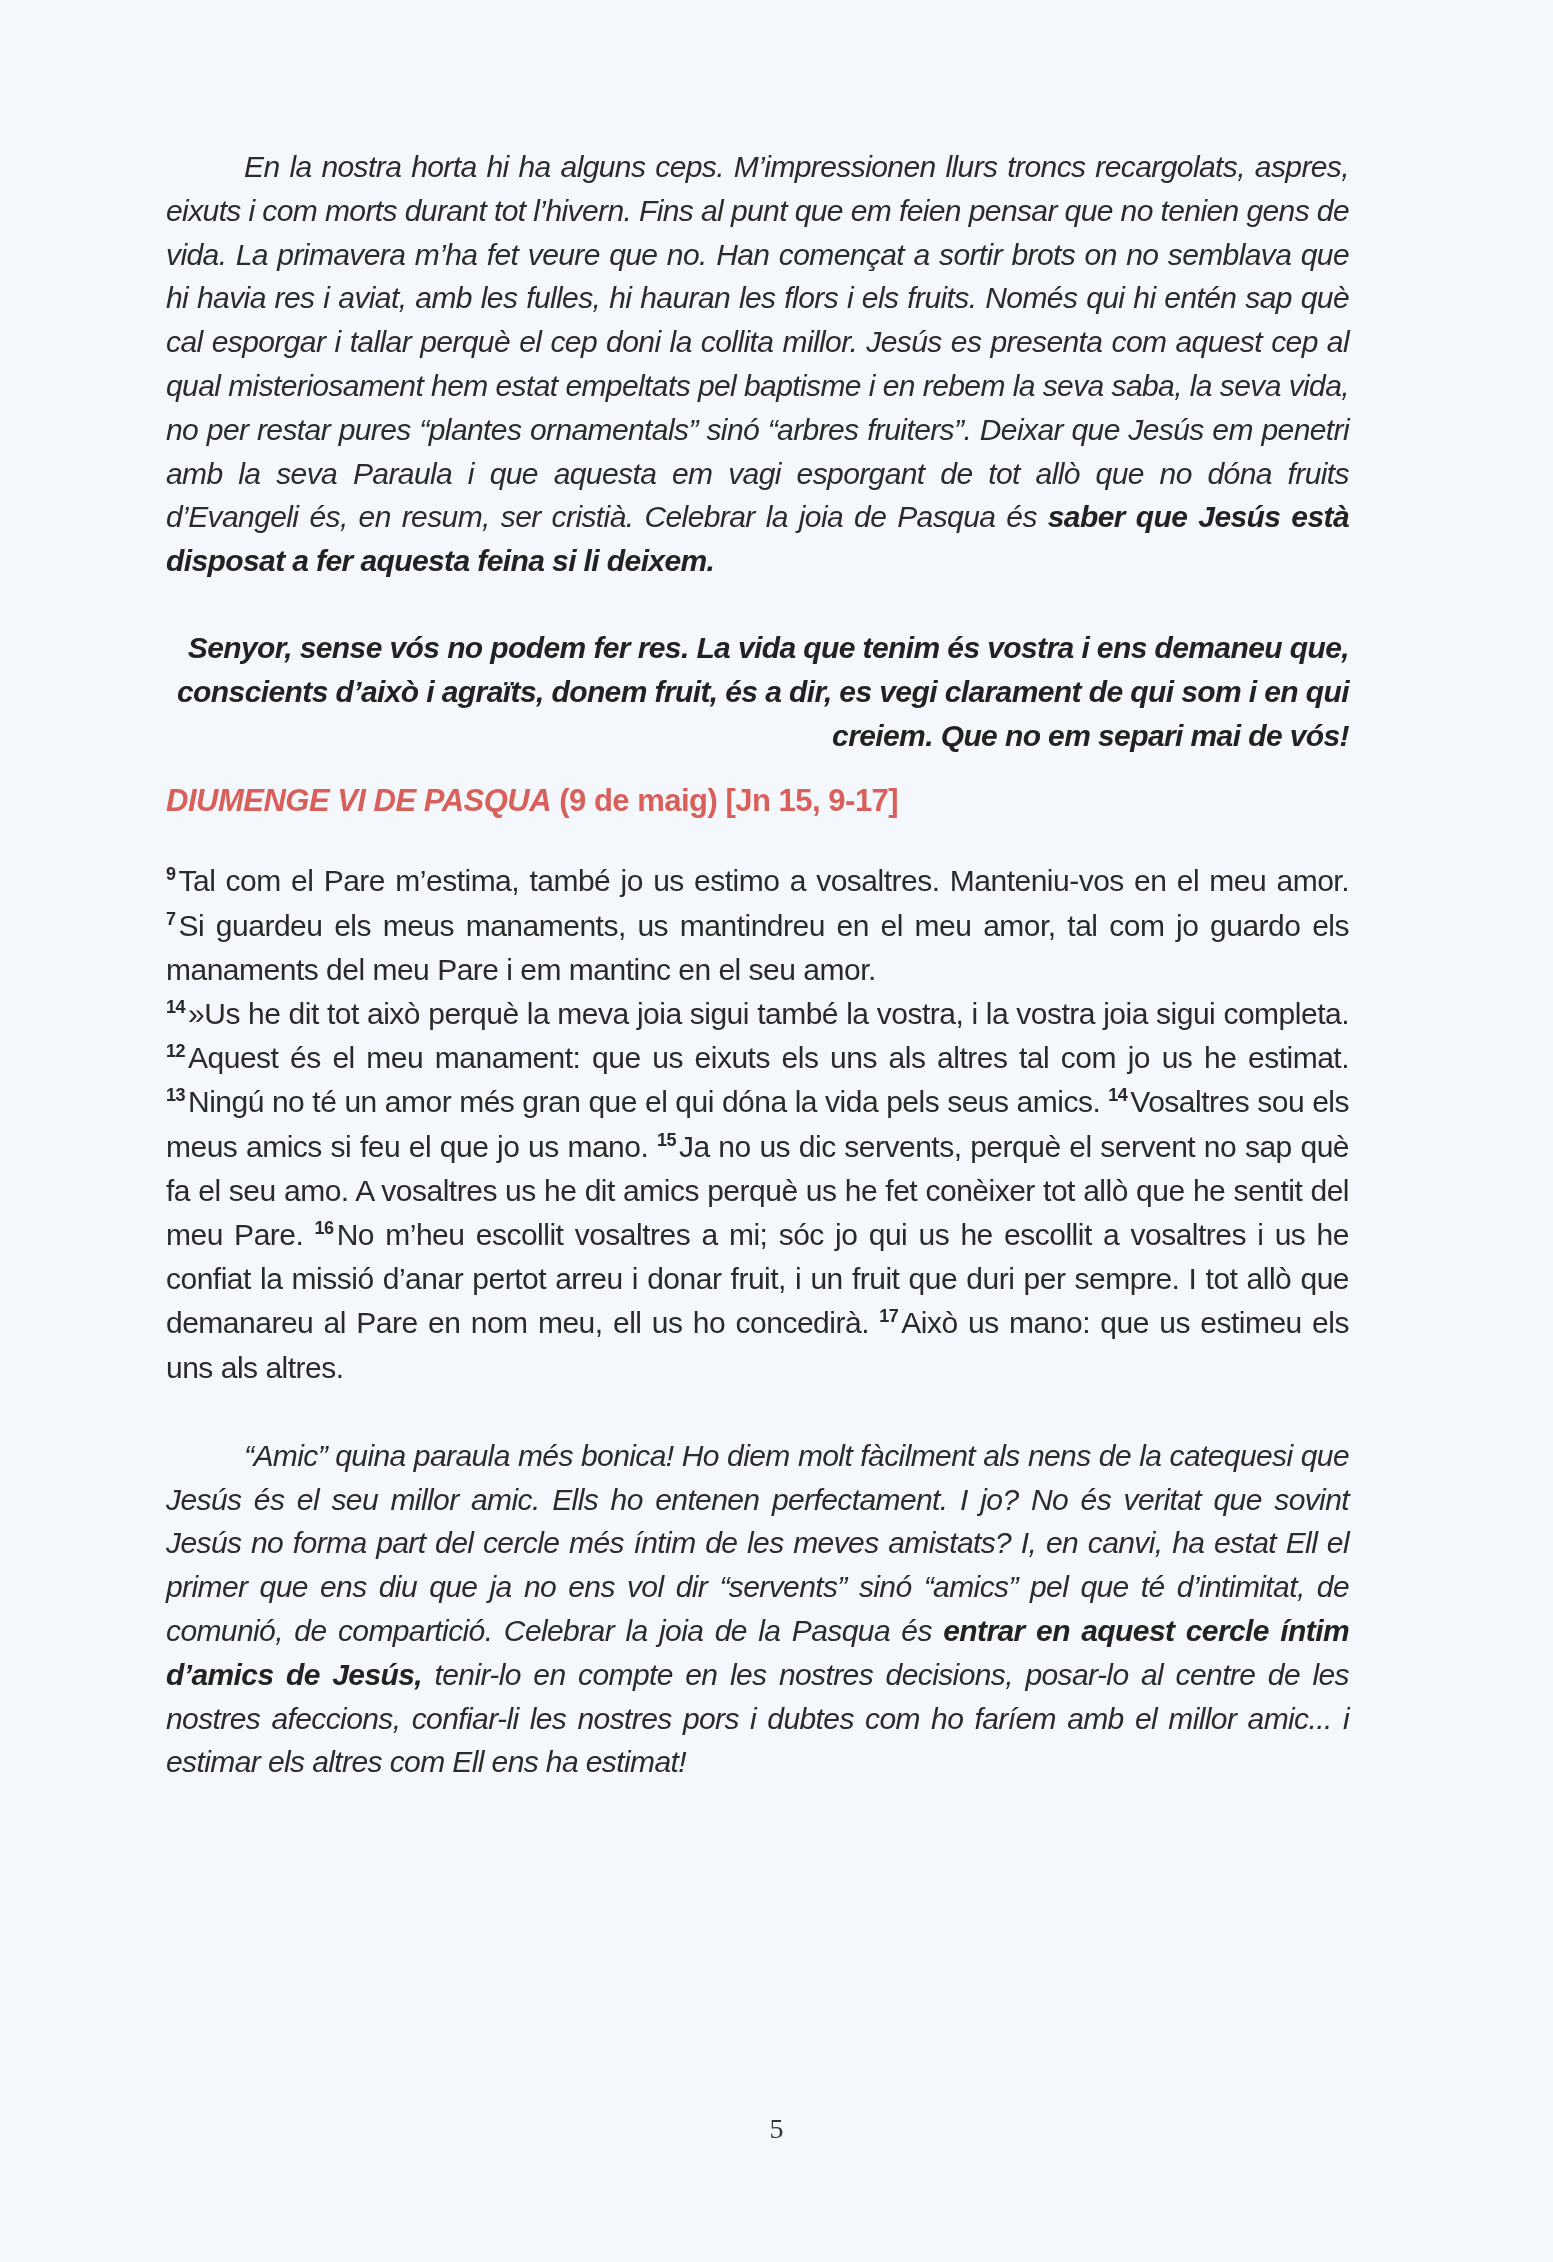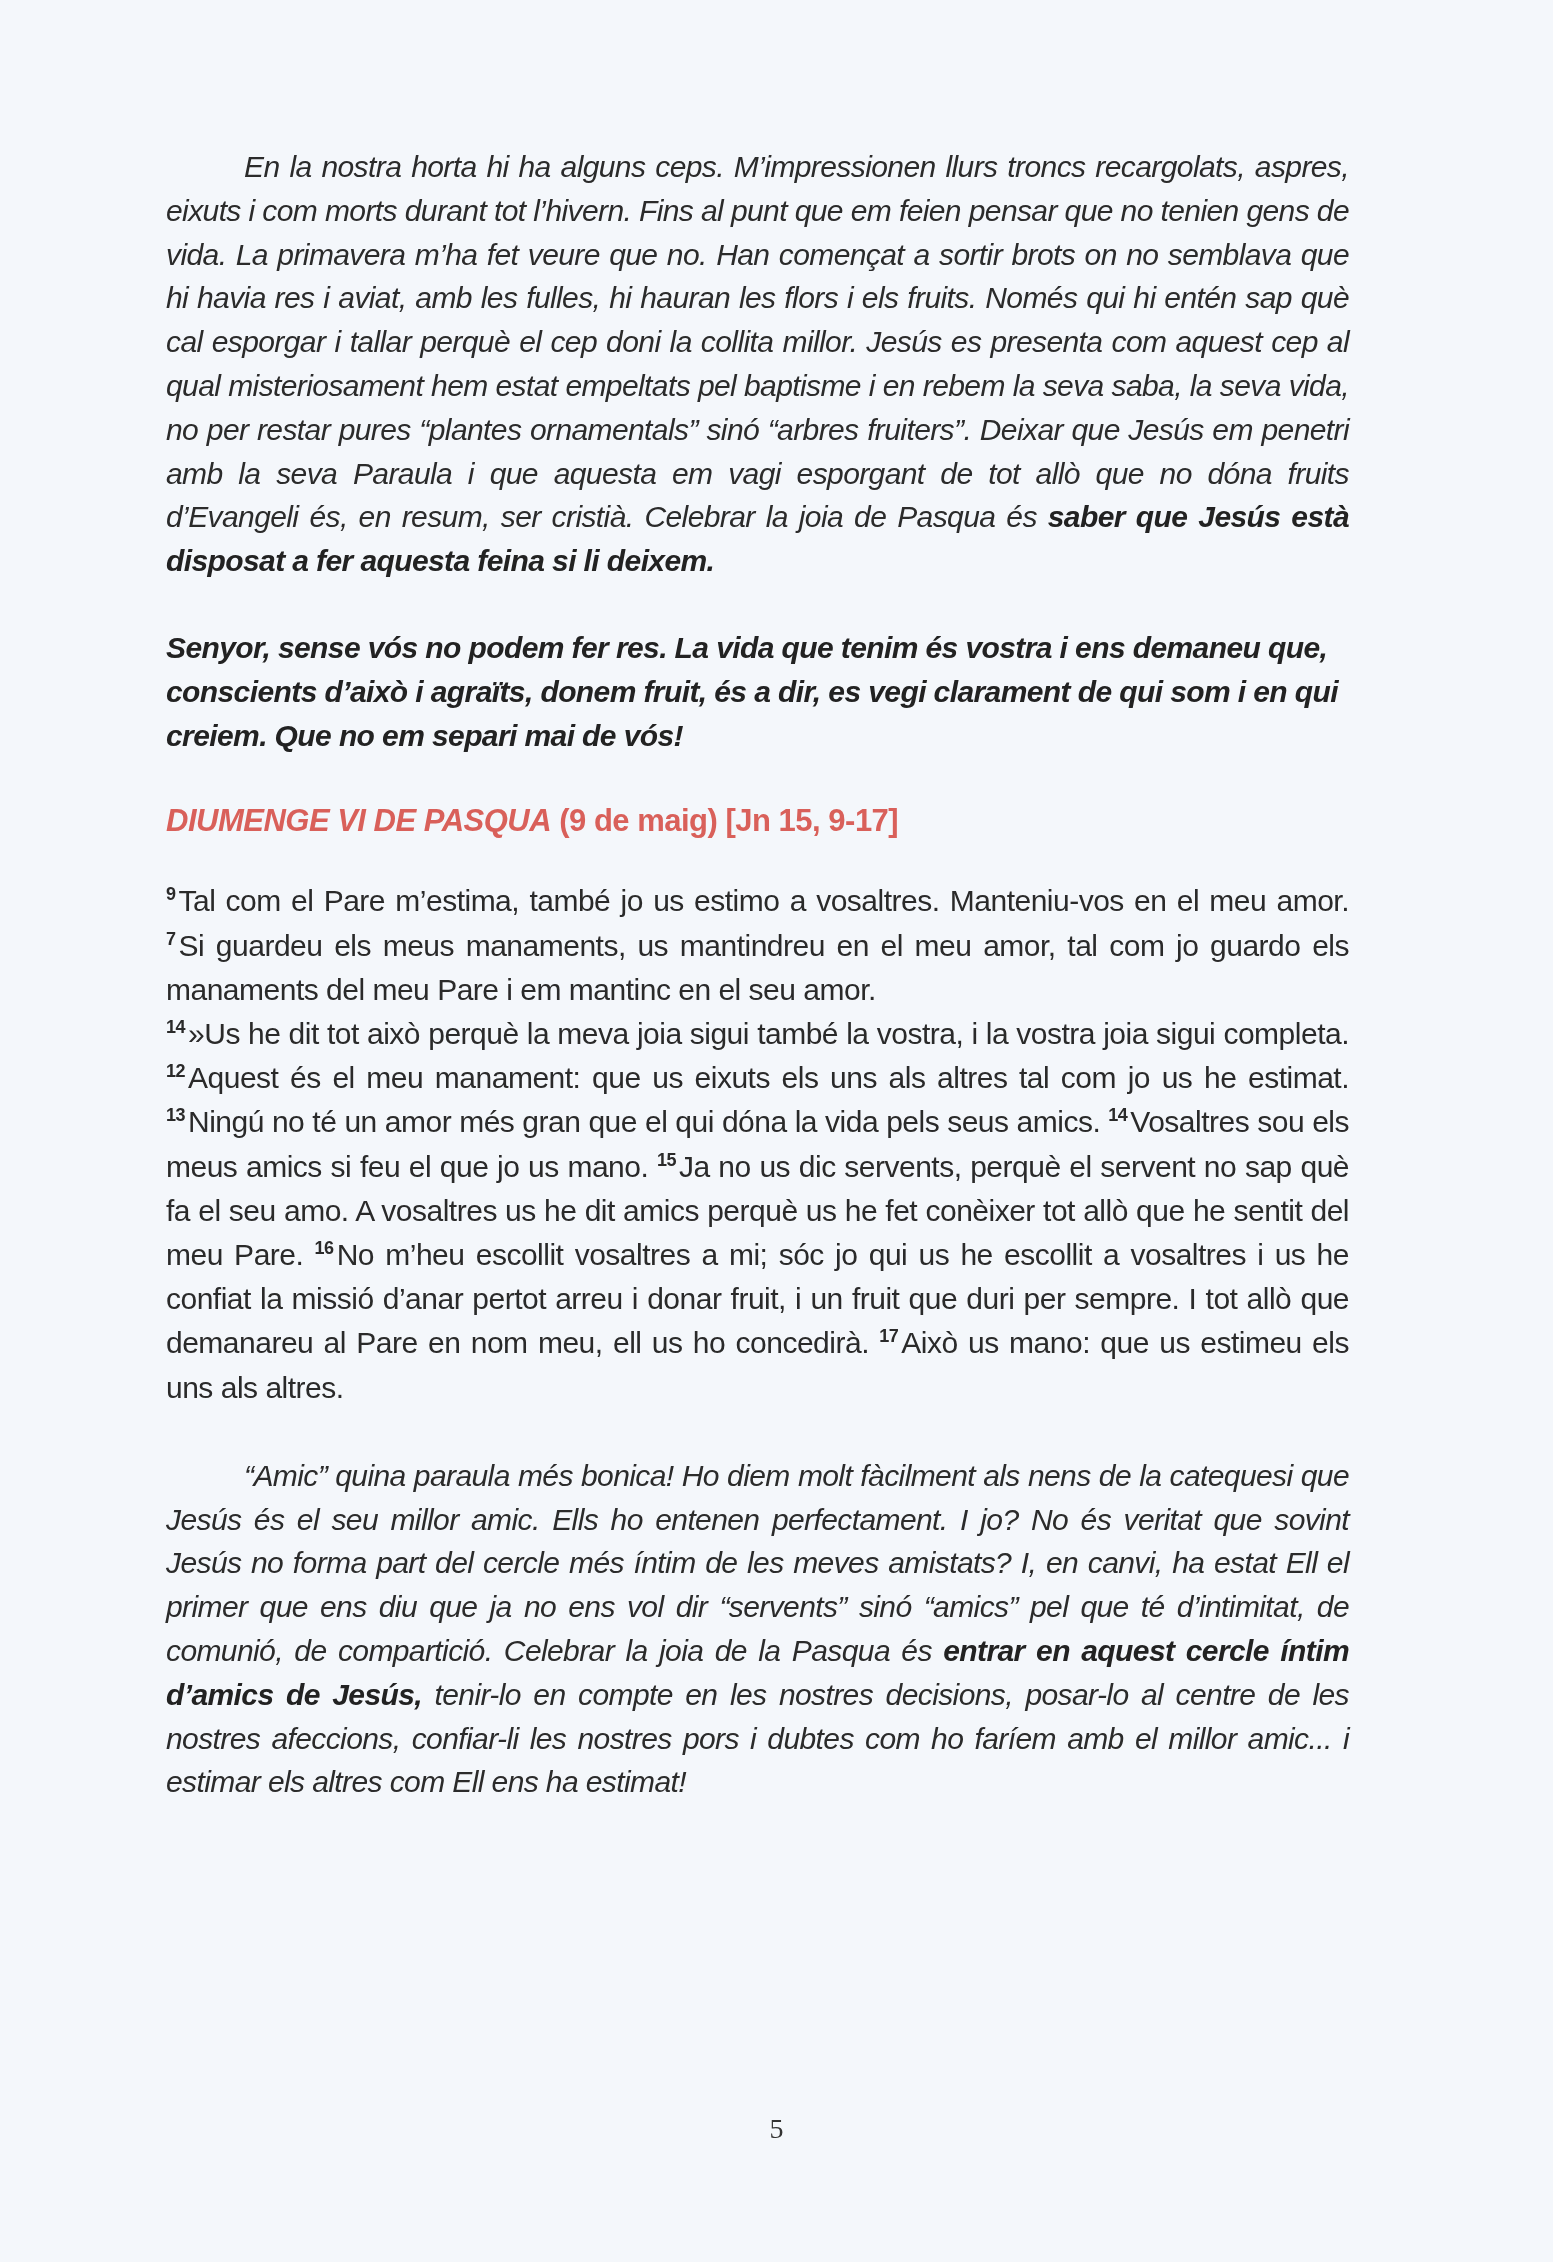--- a/index.html
+++ b/index.html
@@ -36,26 +36,26 @@
   .reflection b {
     font-weight: bold;
     color: #222;
   }
   .prayer {
     margin-top: 43px;
     font-style: italic;
     font-weight: bold;
     font-size: 30px;
     line-height: 43.8px;
-    text-align: left;
+    text-align: right;
     letter-spacing: -0.6px;
     color: #222;
   }
   .heading {
-    margin-top: 42px;
+    margin-top: 22px;
     font-size: 31px;
     line-height: 44px;
     font-weight: bold;
     color: #d9605a;
     letter-spacing: -0.5px;
   }
   .heading .h-italic {
     font-style: italic;
   }
   .gospel {

